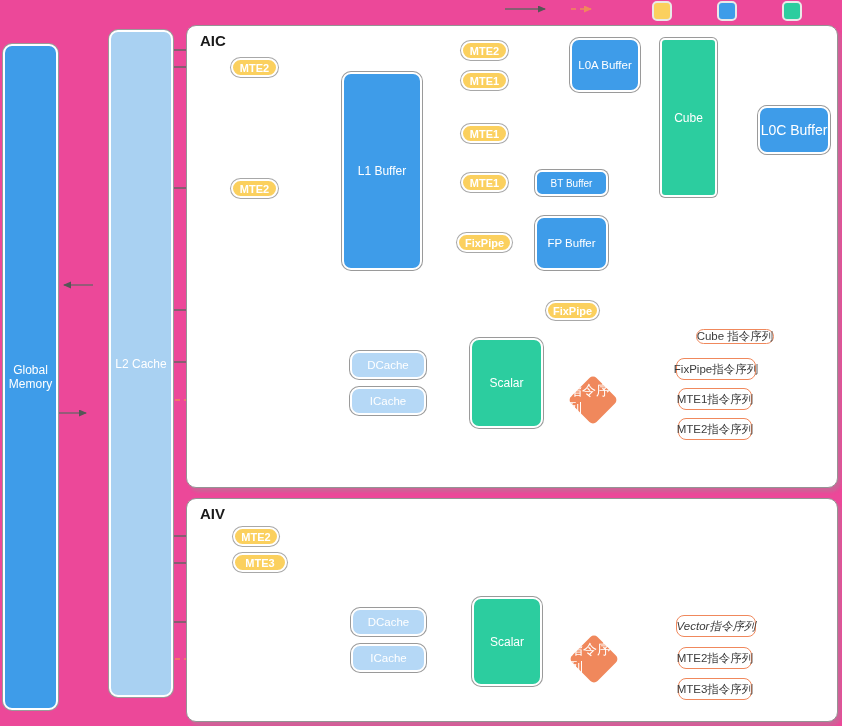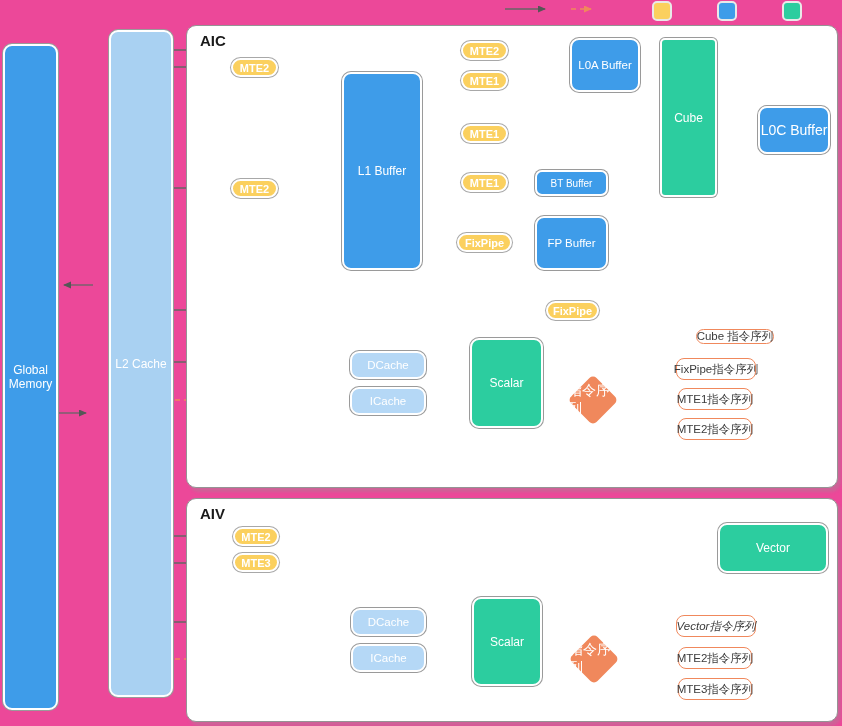--- a/index.html
+++ b/index.html
@@ -129,27 +129,26 @@
   <div class="pill" style="left:546px;top:301px;width:53px;height:19px;">FixPipe</div>
 
   <div class="diamond-bg" style="left:575px;top:382px;width:36px;height:36px;"></div>
   <div class="diamond-label" style="left:568px;top:393px;width:50px;height:14px;">指令序列</div>
 
   <div class="queue" style="left:676px;top:329px;width:78px;height:15px;margin-left:20px;">Cube 指令序列</div>
   <div class="queue" style="left:676px;top:358px;width:80px;height:22px;">FixPipe指令序列</div>
   <div class="queue" style="left:678px;top:388px;width:74px;height:22px;">MTE1指令序列</div>
   <div class="queue" style="left:678px;top:418px;width:74px;height:22px;">MTE2指令序列</div>
 
-  <div class="node green" style="left:718px;top:523px;width:110px;height:50px;">Vector</div>
   <div class="node green" style="left:472px;top:597px;width:70px;height:89px;">Scalar</div>
   <div class="node cblue" style="left:351px;top:608px;width:75px;height:28px;font-size:11.5px;">DCache</div>
   <div class="node cblue" style="left:351px;top:644px;width:75px;height:28px;font-size:11.5px;">ICache</div>
 
   <div class="pill" style="left:233px;top:527px;width:46px;height:19px;">MTE2</div>
-  <div class="pill" style="left:233px;top:553px;width:46px;height:19px;">MTE3</div>
+  <div class="pill" style="left:233px;top:553px;width:54px;height:19px;">MTE3</div>
 
   <div class="diamond-bg" style="left:576px;top:641px;width:36px;height:36px;"></div>
   <div class="diamond-label" style="left:569px;top:652px;width:50px;height:14px;">指令序列</div>
 
   <div class="queue" style="left:676px;top:615px;width:80px;height:22px;font-style:italic;">Vector指令序列</div>
   <div class="queue" style="left:678px;top:647px;width:74px;height:22px;">MTE2指令序列</div>
   <div class="queue" style="left:678px;top:678px;width:74px;height:22px;">MTE3指令序列</div>
 
 </div>
 

